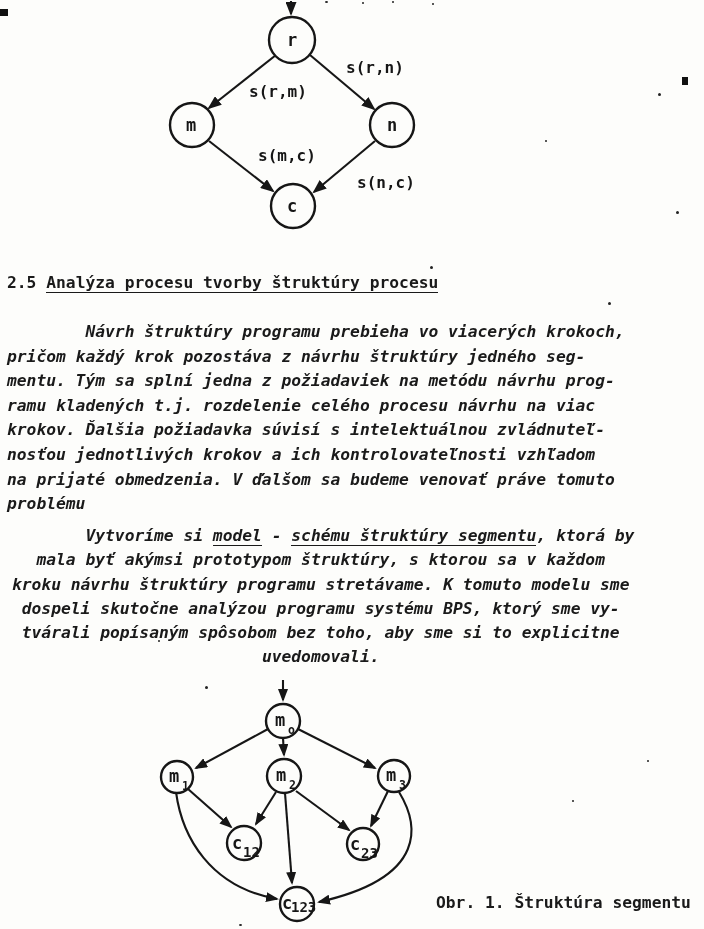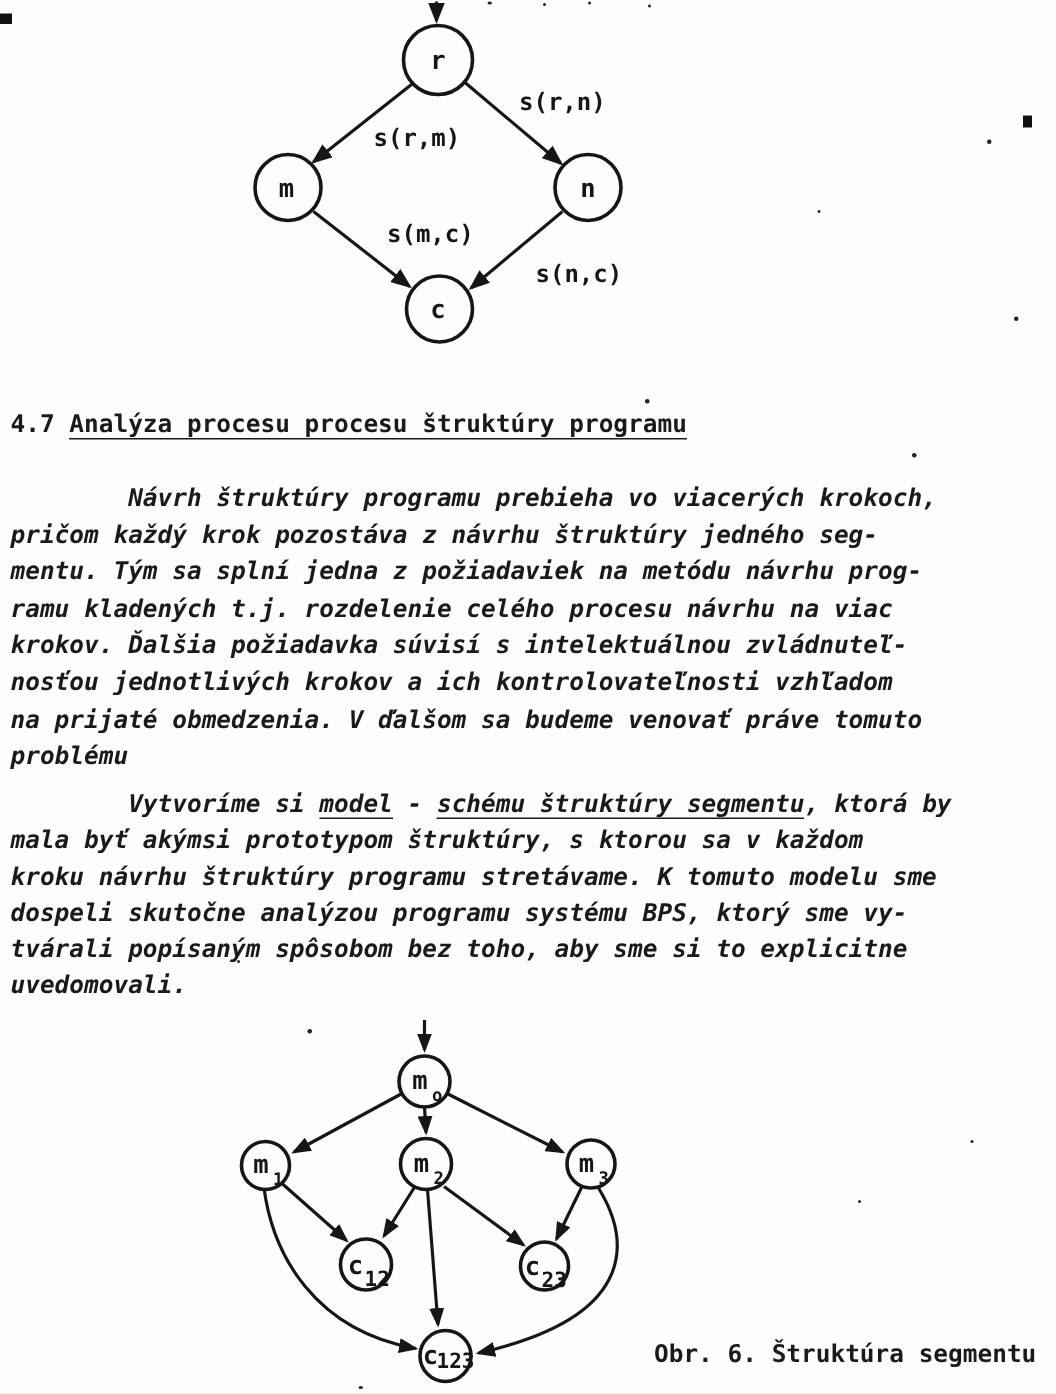--- a/index.html
+++ b/index.html
@@ -10,21 +10,21 @@
     overflow:hidden;
     font-family:"DejaVu Sans Mono","Liberation Mono",monospace;
     color:#1a1a1a;
   }
   .heading{
     position:absolute;left:7px;top:271px;
     font-size:16.3px;font-weight:bold;white-space:pre;line-height:24px;
   }
   .para{position:absolute;left:7px;white-space:pre;}
   .para1{top:320px;}
-  .para2{top:524px;}
+  .para2{top:524px;text-align:center;}
   .tline{
     white-space:pre;font-size:16.3px;font-weight:bold;
     letter-spacing:0;
     font-style:italic;
   }
   .para1 .tline{line-height:24.6px;height:24.6px;}
   .para2 .tline{line-height:24.3px;height:24.3px;}
   .u{border-bottom:1.7px solid currentColor;}
   .caption{
     position:absolute;left:436px;top:893px;
@@ -74,21 +74,21 @@
     <text class="nlab" x="191" y="131">m</text>
     <text class="nlab" x="392" y="131">n</text>
     <text class="nlab" x="292" y="212">c</text>
 
     <text class="elab" x="249" y="97">s(r,m)</text>
     <text class="elab" x="346" y="73">s(r,n)</text>
     <text class="elab" x="258" y="161">s(m,c)</text>
     <text class="elab" x="357" y="188">s(n,c)</text>
   </svg>
 
-  <div class="heading"><span>4.7 </span><span class="u">Analýza procesu procesu štruktúry programu</span></div>
+  <div class="heading"><span>2.5 </span><span class="u">Analýza procesu tvorby štruktúry procesu</span></div>
 
   <div class="para para1"><div class="tline"><span>        Návrh štruktúry programu prebieha vo viacerých krokoch,</span></div><div class="tline"><span>pričom každý krok pozostáva z návrhu štruktúry jedného seg-</span></div><div class="tline"><span>mentu. Tým sa splní jedna z požiadaviek na metódu návrhu prog-</span></div><div class="tline"><span>ramu kladených t.j. rozdelenie celého procesu návrhu na viac</span></div><div class="tline"><span>krokov. Ďalšia požiadavka súvisí s intelektuálnou zvládnuteľ-</span></div><div class="tline"><span>nosťou jednotlivých krokov a ich kontrolovateľnosti vzhľadom</span></div><div class="tline"><span>na prijaté obmedzenia. V ďalšom sa budeme venovať práve tomuto</span></div><div class="tline"><span>problému</span></div></div>
   <div class="para para2"><div class="tline"><span>        Vytvoríme si </span><span class="u">model</span><span> - </span><span class="u">schému štruktúry segmentu</span><span>, ktorá by</span></div><div class="tline"><span>mala byť akýmsi prototypom štruktúry, s ktorou sa v každom</span></div><div class="tline"><span>kroku návrhu štruktúry programu stretávame. K tomuto modelu sme</span></div><div class="tline"><span>dospeli skutočne analýzou programu systému BPS, ktorý sme vy-</span></div><div class="tline"><span>tvárali popísaným spôsobom bez toho, aby sme si to explicitne</span></div><div class="tline"><span>uvedomovali.</span></div></div>
 
   <svg class="d2" width="704" height="254" viewBox="0 0 704 254">
     <defs>
       <marker id="ah2" markerUnits="userSpaceOnUse" markerWidth="14" markerHeight="10" refX="11" refY="5" orient="auto">
         <path d="M0,0 L13,5 L0,10 z" fill="#161616"></path>
       </marker>
     </defs>
@@ -124,21 +124,21 @@
     <text class="nlab" x="391" y="106">m</text>
     <text class="sub" x="399" y="114">3</text>
     <text class="nlab" x="237" y="174">c</text>
     <text class="sub2" x="243" y="182">12</text>
     <text class="nlab" x="355" y="175">c</text>
     <text class="sub2" x="361" y="183">23</text>
     <text class="nlab" x="287" y="234">c</text>
     <text class="sub2" x="291" y="237">123</text>
   </svg>
 
-  <div class="caption">Obr. 6. Štruktúra segmentu</div>
+  <div class="caption">Obr. 1. Štruktúra segmentu</div>
 
   <div class="blotch" style="left:0;top:9px;width:8px;height:7px;"></div>
   <div class="blotch" style="left:682px;top:77px;width:6px;height:8px;"></div>
   <div class="dot" style="left:658px;top:93px;width:3px;height:3px;"></div>
   <div class="dot" style="left:325px;top:1px;width:3px;height:2px;"></div>
   <div class="dot" style="left:362px;top:2px;width:2px;height:2px;"></div>
   <div class="dot" style="left:392px;top:1px;width:2px;height:2px;"></div>
   <div class="dot" style="left:432px;top:3px;width:2px;height:2px;"></div>
   <div class="dot" style="left:676px;top:211px;width:3px;height:3px;"></div>
   <div class="dot" style="left:430px;top:266px;width:3px;height:3px;"></div>

